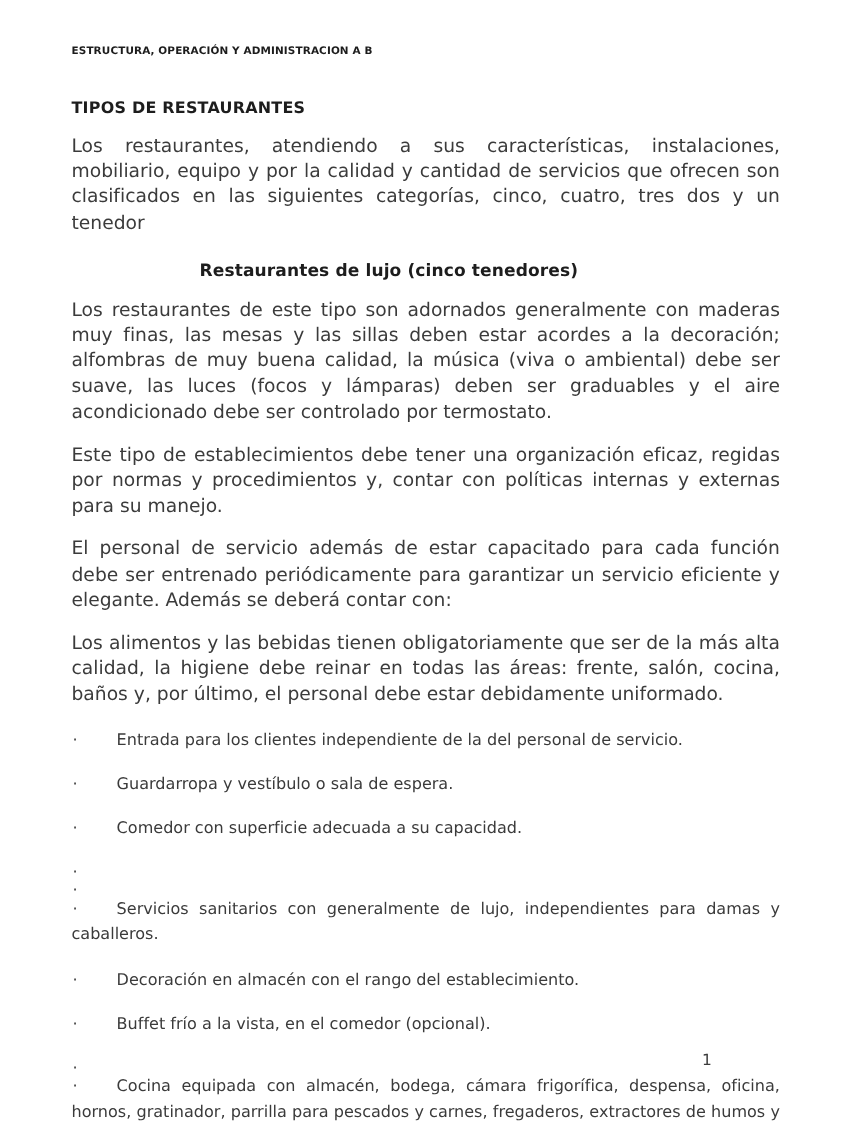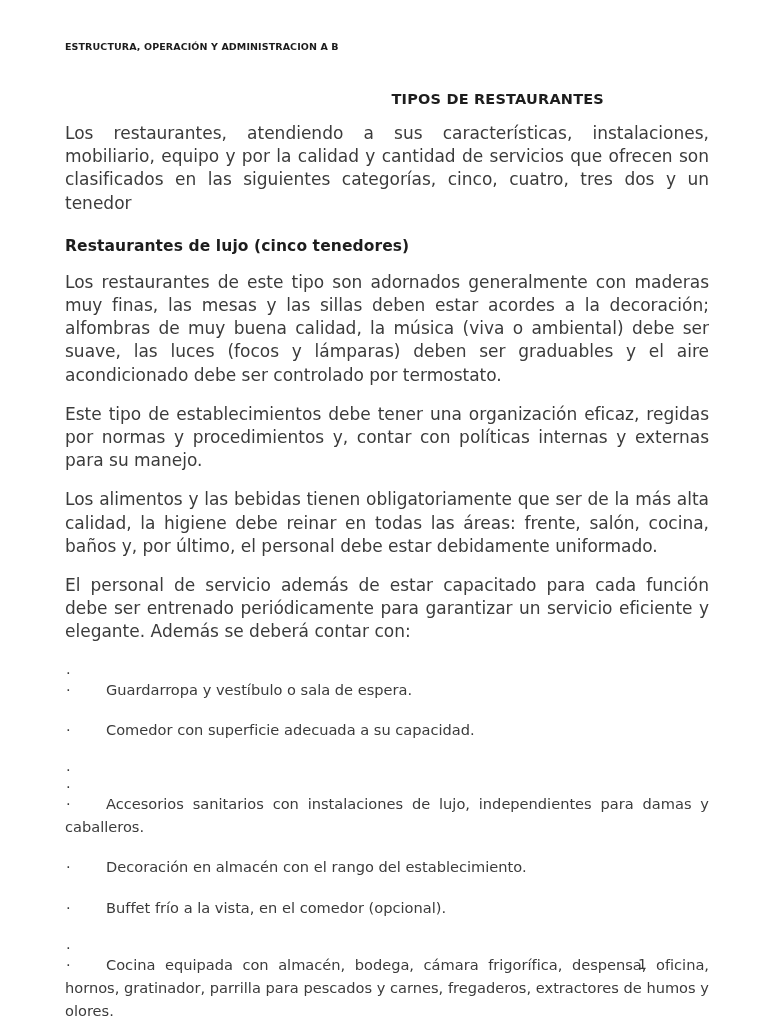--- a/index.html
+++ b/index.html
@@ -26,36 +26,37 @@
   .running-head {
     font-size: 9.5px;
     font-weight: bold;
     letter-spacing: 0.1px;
     color: #1c1c1c;
     padding-top: 41px;
     line-height: 12px;
     white-space: nowrap;
   }
   .doc-title {
-    text-align: right;
+    text-align: left;
     font-size: 14.5px;
     font-weight: bold;
     color: #1d1d1d;
     margin: 0;
     padding-top: 38px;
     padding-right: 38px;
     letter-spacing: 0.2px;
   }
   .section-heading {
     font-size: 15.5px;
     font-weight: bold;
     color: #1d1d1d;
     margin: 0;
     padding-top: 22px;
     letter-spacing: 0.1px;
+    text-align: center;
   }
   p.body-par {
     font-size: 17px;
     line-height: 23.2px;
     text-align: justify;
     margin: 0;
     padding-top: 16px;
     color: #3b3b3b;
     width: 644px;
   }
@@ -109,45 +110,46 @@
   <h1 class="doc-title">TIPOS DE RESTAURANTES</h1>
 
   <p class="body-par intro-par">Los restaurantes, atendiendo a sus características, instalaciones, mobiliario, equipo y por la calidad y cantidad de servicios que ofrecen son clasificados en las siguientes categorías, cinco, cuatro, tres dos y un tenedor</p>
 
   <h2 class="section-heading">Restaurantes de lujo (cinco tenedores)</h2>
 
   <p class="body-par">Los restaurantes de este tipo son adornados generalmente con maderas muy finas, las mesas y las sillas deben estar acordes a la decoración; alfombras de muy buena calidad, la música (viva o ambiental) debe ser suave, las luces (focos y lámparas) deben ser graduables y el aire acondicionado debe ser controlado por termostato.</p>
 
   <p class="body-par">Este tipo de establecimientos debe tener una organización eficaz, regidas por normas y procedimientos y, contar con políticas internas y externas para su manejo.</p>
 
+  <p class="body-par">El personal de servicio además de estar capacitado para cada función debe ser entrenado periódicamente para garantizar un servicio eficiente y elegante.  Además se deberá contar con:</p>
+
   <p class="body-par">Los alimentos y las bebidas tienen obligatoriamente que ser de la más alta calidad, la higiene debe reinar en todas las áreas: frente, salón, cocina, baños y, por último, el personal debe estar debidamente uniformado.</p>
-
-  <p class="body-par">El personal de servicio además de estar capacitado para cada función debe ser entrenado periódicamente para garantizar un servicio eficiente y elegante.  Además se deberá contar con:</p>
 
   <ul class="bullet-list">
     <li>
       <span class="bullet-mark">·</span>
+      <span class="bullet-text">Entrada para los clientes independiente de la del personal de servicio.</span>
     </li>
     <li>
       <span class="bullet-mark">·</span>
       <span class="bullet-text">Guardarropa y vestíbulo o sala de espera.</span>
     </li>
     <li>
       <span class="bullet-mark">·</span>
       <span class="bullet-text">Comedor con superficie adecuada a su capacidad.</span>
     </li>
     <li>
       <span class="bullet-mark">·</span>
     </li>
     <li>
       <span class="bullet-mark">·</span>
     </li>
     <li>
       <span class="bullet-mark">·</span>
-      <span class="bullet-text">Accesorios sanitarios con instalaciones de lujo, independientes para damas y caballeros.</span>
+      <span class="bullet-text">Servicios sanitarios con generalmente de lujo, independientes para damas y caballeros.</span>
     </li>
     <li>
       <span class="bullet-mark">·</span>
       <span class="bullet-text">Decoración en almacén con el rango del establecimiento.</span>
     </li>
     <li>
       <span class="bullet-mark">·</span>
       <span class="bullet-text">Buffet frío a la vista, en el comedor (opcional).</span>
     </li>
     <li>

